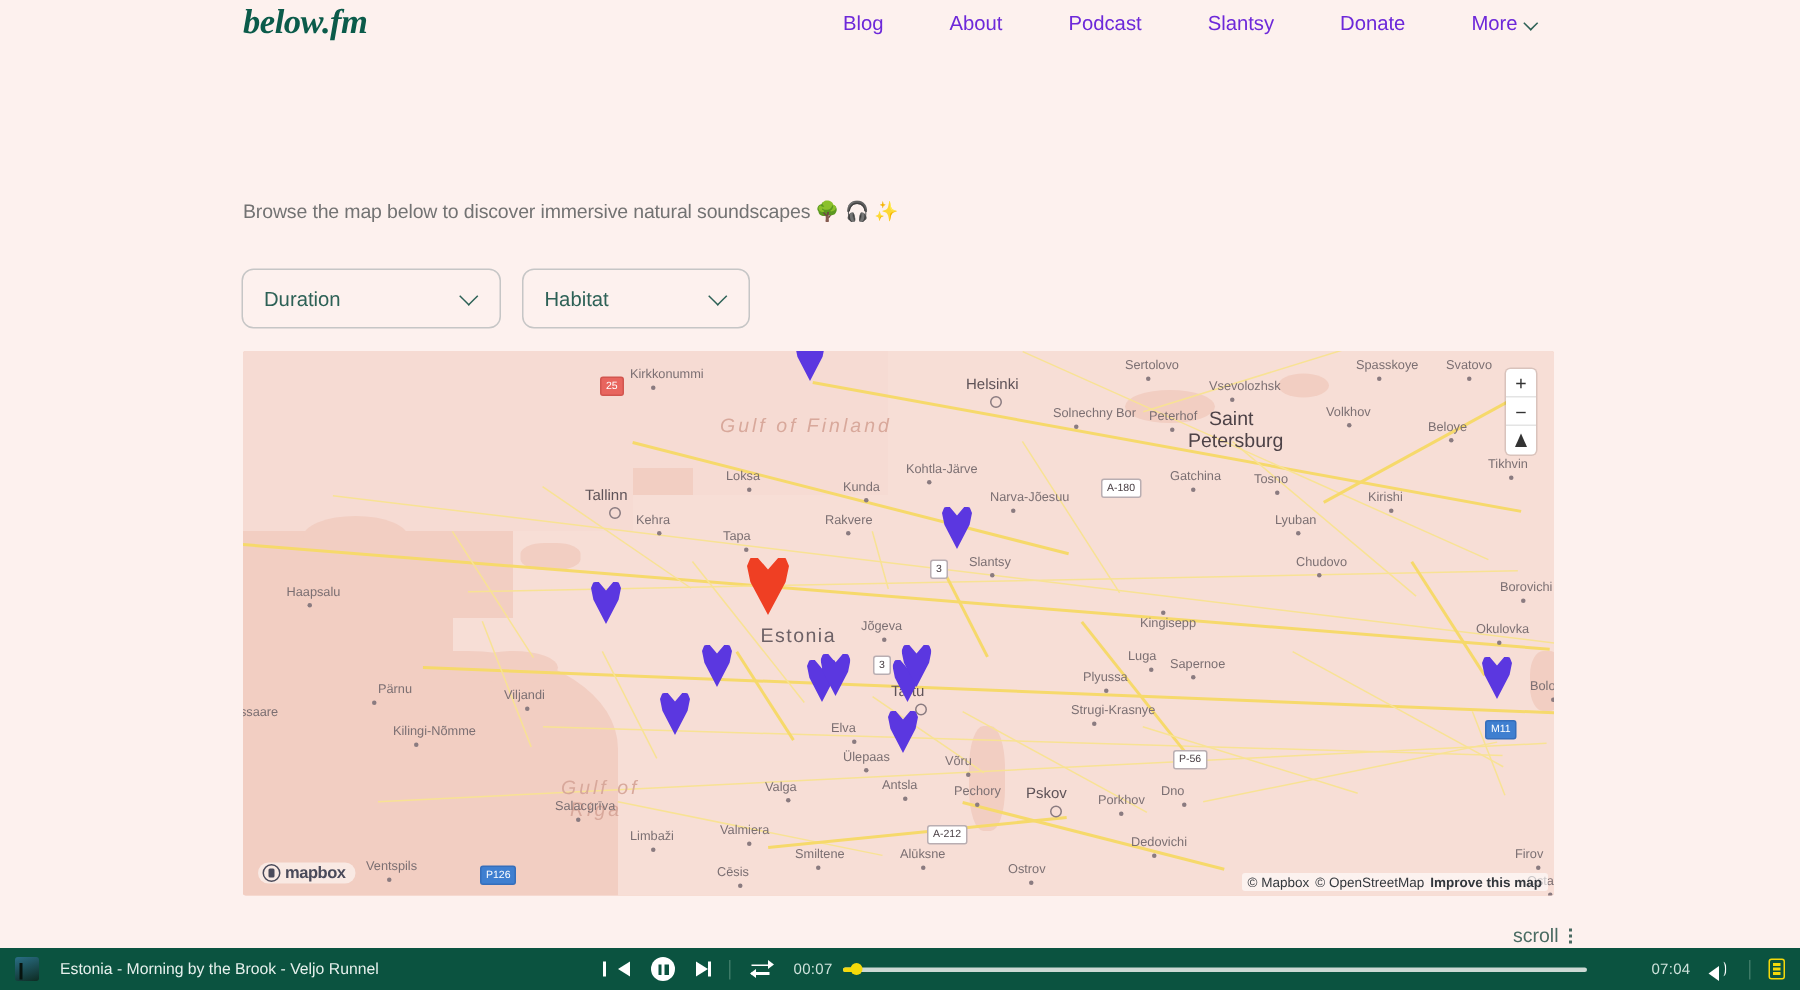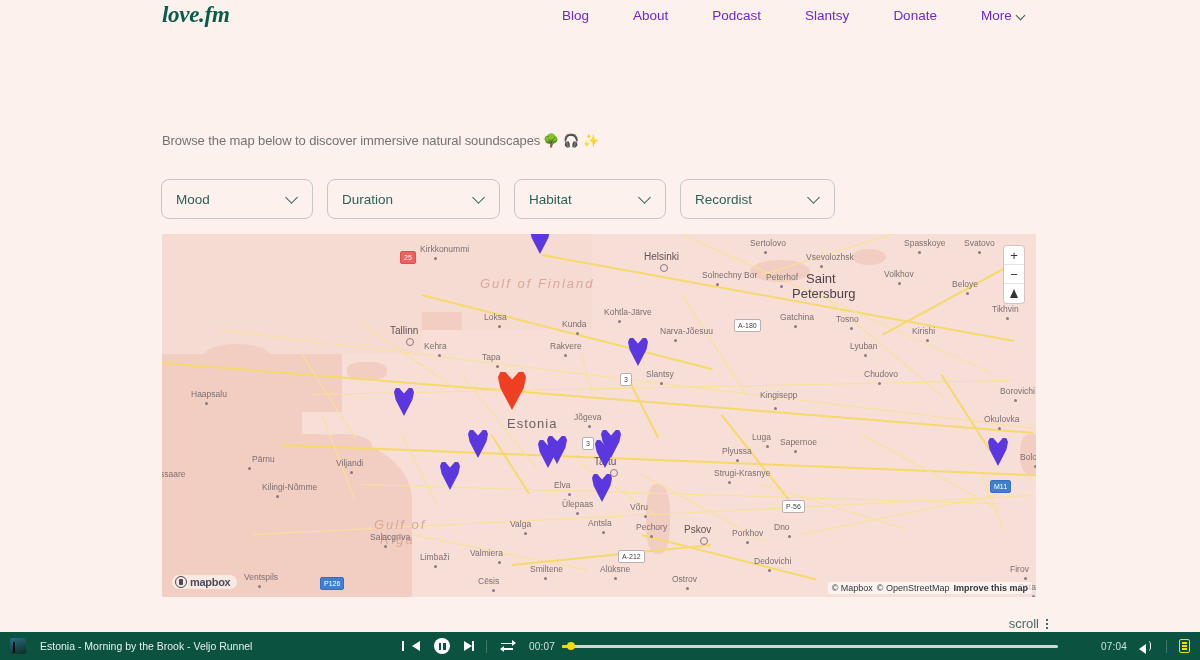--- a/index.html
+++ b/index.html
@@ -260,54 +260,46 @@
     gap: 1.5px; padding: 0 2px; cursor: pointer;
   }
   .list-ico i { height: 1.4px; background: #f5d90a; display: block; }
 </style>
 </head>
 <body>
 
 <div class="page">
 
   <div class="header">
-    <div class="logo">love.fm</div>
+    <div class="logo">below.fm</div>
     <div class="nav">
       <div class="nav-item">Blog</div>
       <div class="nav-item">About</div>
       <div class="nav-item">Podcast</div>
       <div class="nav-item">Slantsy</div>
       <div class="nav-item">Donate</div>
       <div class="nav-item more">
         <span>More</span>
         <span class="chev"></span>
       </div>
     </div>
   </div>
 
   <div class="hero-sub">
     <span>Browse the map below to discover immersive natural soundscapes</span>
     <span class="emoji">🌳 🎧 ✨</span>
   </div>
 
   <div class="filters">
-    <div class="filter f0">
-      <span class="filter-label">Mood</span>
-      <span class="chev"></span>
-    </div>
     <div class="filter f1">
       <span class="filter-label">Duration</span>
       <span class="chev"></span>
     </div>
     <div class="filter f3">
       <span class="filter-label">Habitat</span>
-      <span class="chev"></span>
-    </div>
-    <div class="filter f4">
-      <span class="filter-label">Recordist</span>
       <span class="chev"></span>
     </div>
   </div>
 
   <div class="map-wrap">
     <div class="map-canvas" id="map-canvas">
 
       <div class="sea" style="left:0;top:0;width:874px;height:363px;background:#f2cec2"></div>
       <div class="land" style="left:0;top:0;width:874px;height:120px;background:#f6dbd3"></div>
       <div class="land" style="left:0;top:78px;width:300px;height:70px;background:#f2cec2"></div>
@@ -401,21 +393,21 @@
         <div class="maplabel " style="left: 474px; top: 288px;">Pechory</div>
         <div class="citydot" style="left: 488px; top: 301px;"></div>
         <div class="maplabel city" style="left: 522px; top: 290px;">Pskov</div>
         <div class="citydot ring" style="left: 538px; top: 303px;"></div>
         <div class="maplabel gulf" style="left: 318px; top: 42px;">Gulf of Finland</div>
         <div class="maplabel gulf" style="left: 212px; top: 283px;">Gulf of</div>
         <div class="maplabel gulf" style="left: 218px; top: 298px;">Riga</div>
         <div class="maplabel " style="left: -20px; top: 235px;">Kuressaare</div>
         <div class="maplabel " style="left: 208px; top: 298px;">Salacgrīva</div>
         <div class="citydot" style="left: 222px; top: 311px;"></div>
-        <div class="maplabel " style="left: 308px; top: 314px;">Valmiera</div>
+        <div class="maplabel " style="left: 318px; top: 314px;">Valmiera</div>
         <div class="citydot" style="left: 336px; top: 327px;"></div>
         <div class="maplabel " style="left: 258px; top: 318px;">Limbaži</div>
         <div class="citydot" style="left: 272px; top: 331px;"></div>
         <div class="maplabel " style="left: 316px; top: 342px;">Cēsis</div>
         <div class="citydot" style="left: 330px; top: 355px;"></div>
         <div class="maplabel " style="left: 368px; top: 330px;">Smiltene</div>
         <div class="citydot" style="left: 382px; top: 343px;"></div>
         <div class="maplabel " style="left: 438px; top: 330px;">Alūksne</div>
         <div class="citydot" style="left: 452px; top: 343px;"></div>
         <div class="maplabel " style="left: 82px; top: 338px;">Ventspils</div>
@@ -433,21 +425,21 @@
         <div class="maplabel " style="left: 560px; top: 212px;">Plyussa</div>
         <div class="citydot" style="left: 574px; top: 225px;"></div>
         <div class="maplabel " style="left: 590px; top: 198px;">Luga</div>
         <div class="citydot" style="left: 604px; top: 211px;"></div>
         <div class="maplabel " style="left: 618px; top: 203px;">Sapernoe</div>
         <div class="citydot" style="left: 632px; top: 216px;"></div>
         <div class="maplabel " style="left: 702px; top: 135px;">Chudovo</div>
         <div class="citydot" style="left: 716px; top: 148px;"></div>
         <div class="maplabel " style="left: 484px; top: 135px;">Slantsy</div>
         <div class="citydot" style="left: 498px; top: 148px;"></div>
-        <div class="maplabel " style="left: 598px; top: 156px;">Kingisepp</div>
+        <div class="maplabel " style="left: 598px; top: 176px;">Kingisepp</div>
         <div class="citydot" style="left: 612px; top: 173px;"></div>
         <div class="maplabel big" style="left: 644px; top: 37px;">Saint</div>
         <div class="maplabel big" style="left: 630px; top: 52px;">Petersburg</div>
         <div class="maplabel " style="left: 588px; top: 4px;">Sertolovo</div>
         <div class="citydot" style="left: 602px; top: 17px;"></div>
         <div class="maplabel " style="left: 644px; top: 18px;">Vsevolozhsk</div>
         <div class="citydot" style="left: 658px; top: 31px;"></div>
         <div class="maplabel " style="left: 604px; top: 38px;">Peterhof</div>
         <div class="citydot" style="left: 618px; top: 51px;"></div>
         <div class="maplabel " style="left: 540px; top: 36px;">Solnechny Bor</div>

